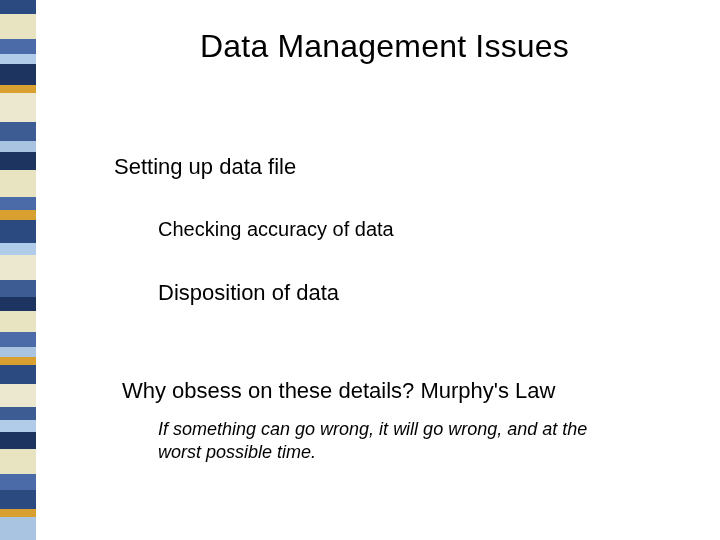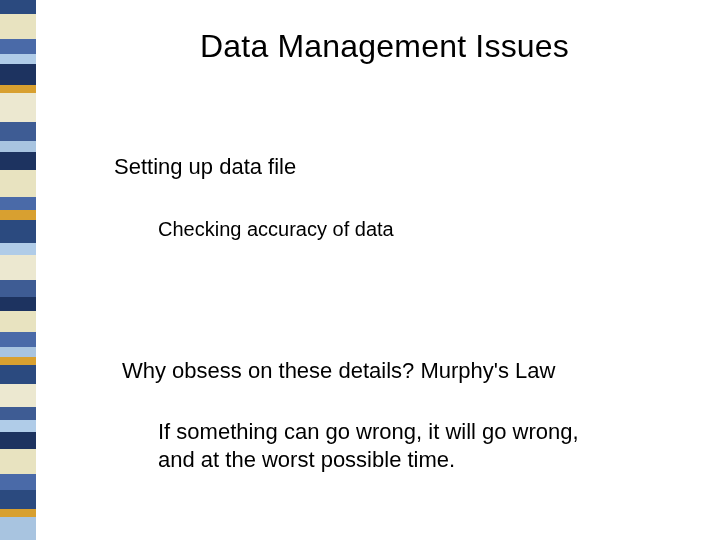--- a/index.html
+++ b/index.html
@@ -52,29 +52,30 @@
   }
   .sub2 {
     position: absolute;
     left: 158px;
     top: 280px;
     font-size: 22px;
   }
   .line2 {
     position: absolute;
     left: 122px;
-    top: 358px;
+    top: 378px;
     font-size: 22px;
   }
   .quote {
     position: absolute;
     left: 158px;
     top: 418px;
     right: 100px;
-    font-size: 22px;
+    font-size: 18px;
+    font-style: italic;
     line-height: 1.25;
   }
 </style>
 </head>
 <body>
 
 <div class="slide">
 
   <div class="sidebar">
       <div class="seg" style="background: rgb(43, 74, 127); height: 14px;"></div>
@@ -110,18 +111,19 @@
       <div class="seg" style="background: rgb(216, 160, 48); height: 8px;"></div>
       <div class="seg" style="background: rgb(168, 196, 224); height: 24px;"></div>
     </div>
 
   <div class="title">Data Management Issues</div>
 
   <div class="line1">Setting up data file</div>
 
   <div class="sub1">Checking accuracy of data</div>
 
+  <div class="sub2">Disposition of data</div>
 
   <div class="line2">Why obsess on these details?  Murphy's Law</div>
 
   <div class="quote">If something can go wrong, it will go wrong, and at the worst possible time.</div>
 
 </div>
 
 </body></html>

